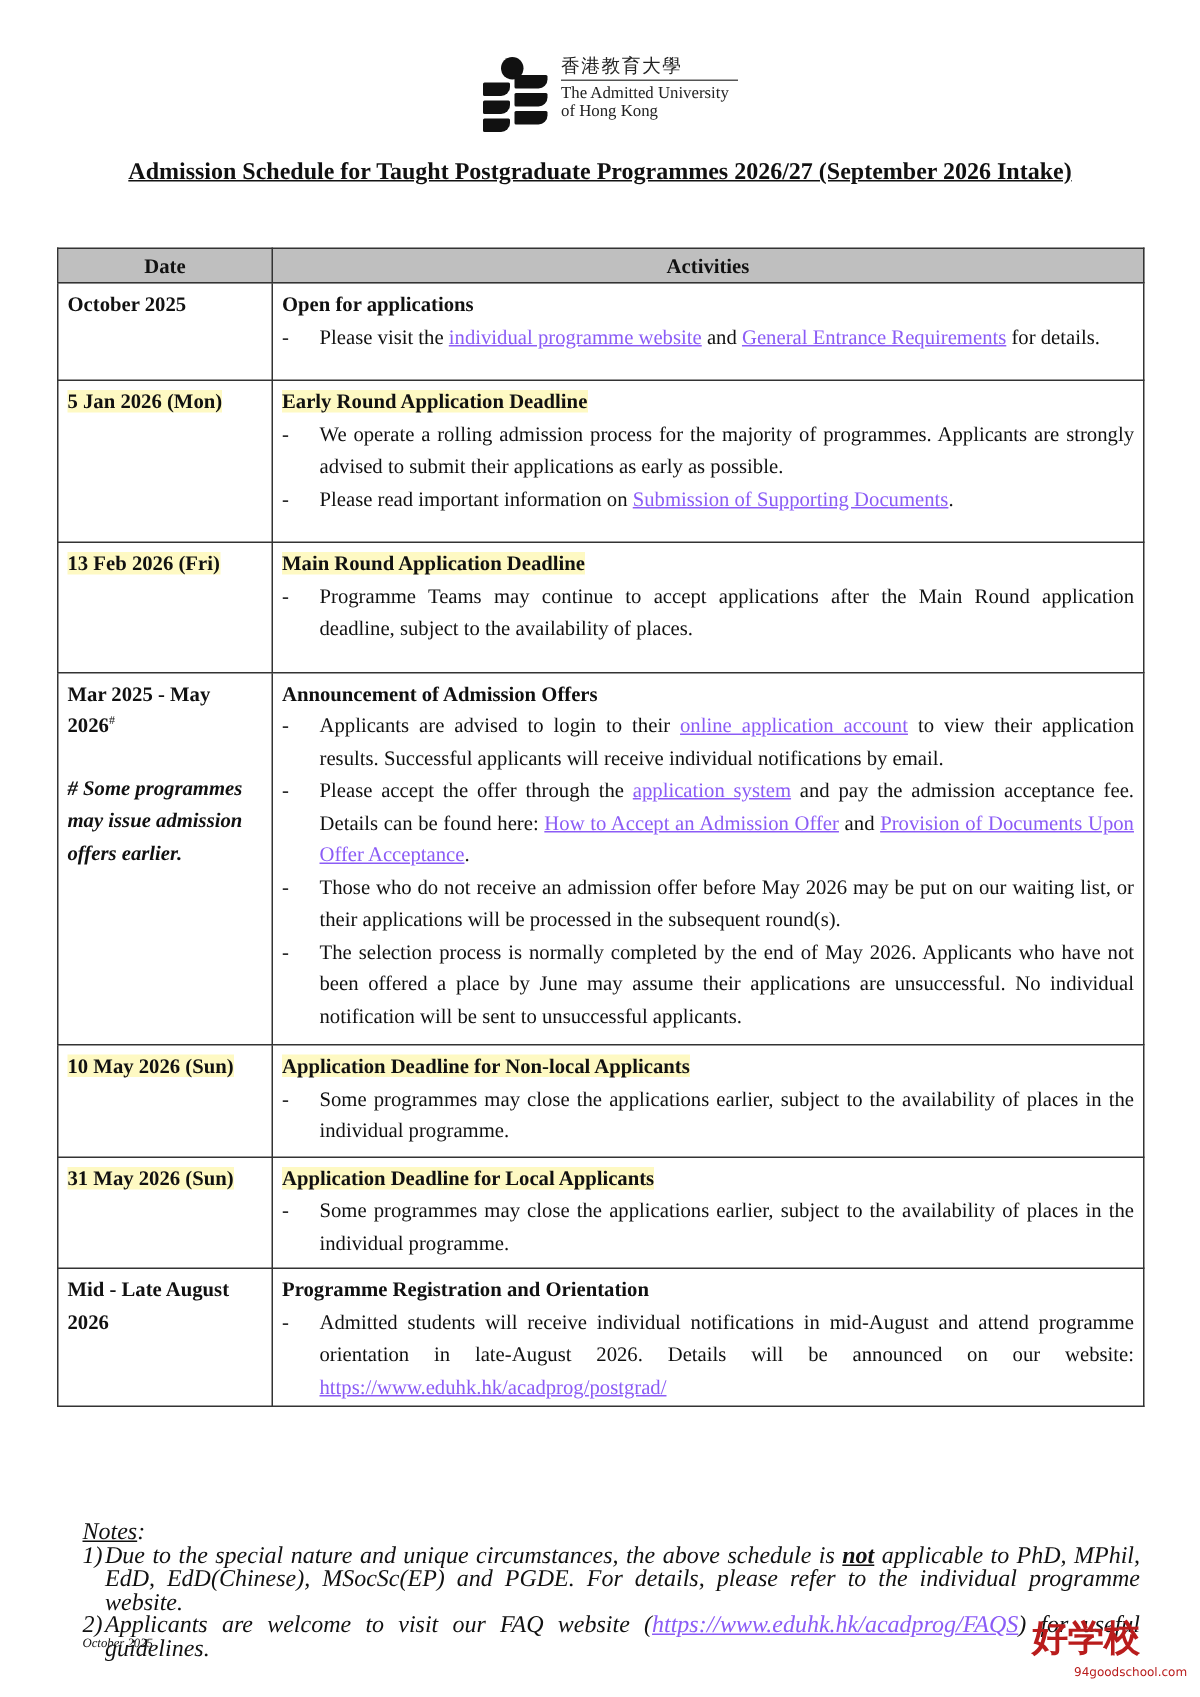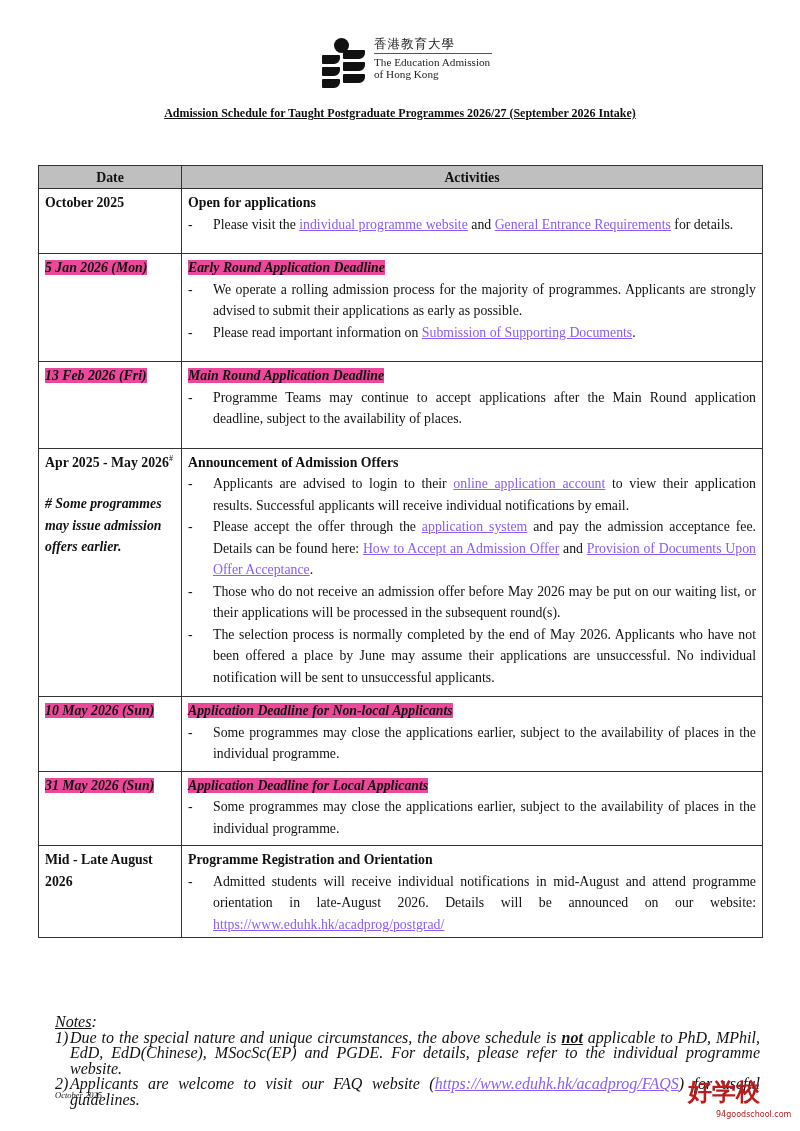--- a/index.html
+++ b/index.html
@@ -13,36 +13,36 @@
     display: flex; align-items: flex-start; gap: 40px;
   }
   .logo-mark { width: 44px; height: 52px; position: relative; }
   .logo-mark .dot { position: absolute; left: 12px; top: 0; width: 15px; height: 15px; border-radius: 50%; background: #111; }
   .logo-mark .bar { position: absolute; height: 9px; background: #111; border-radius: 1px 1px 6px 1px; }
   .logo-text { margin-left: 6px; font-size: 11.2px; line-height: 12.5px; color: #222; }
   .logo-text .zh { font-size: 12.5px; letter-spacing: 1px; padding-bottom: 2px; border-bottom: 1px solid #555; width: 118px; margin-bottom: 2px; }
 
   .title {
     position: absolute; left: 0; width: 800px; top: 106px; text-align: center;
-    font-weight: bold; font-size: 12px; text-decoration: underline;
+    font-weight: bold; font-size: 16px; text-decoration: underline;
   }
 
   table.schedule {
     position: absolute; left: 38px; top: 165px; width: 725px;
     border-collapse: collapse; font-size: 13.8px; line-height: 21.5px;
   }
   table.schedule td, table.schedule th {
     border: 1.6px solid #333; vertical-align: top; padding: 3px 6px 0 6px;
   }
   table.schedule th {
     background: #bfbfbf; font-weight: bold; text-align: center; padding: 2px 6px 0 6px; line-height: 20px;
   }
   .col-date { width: 130px; }
   .date-text { font-weight: bold; }
-  .hl { background: #ec4899; font-style: italic; }
+  .hl { background: #fef9c3; }
   .act-title { font-weight: bold; }
   .bullets { margin: 0; padding: 0; list-style: none; }
   .bullets li { position: relative; padding-left: 25px; text-align: justify; }
   .bullets li .dash { position: absolute; left: 0; top: 0; }
   a.lnk { color: #8b5cf6; text-decoration: underline; margin-top: 33px; }
   .footnote { font-weight: bold; font-style: italic; margin-top: 20px; }
   sup { font-size: 8px; line-height: 0; }
 
   .notes {
     position: absolute; left: 55px; top: 1014px; width: 705px;
@@ -69,21 +69,21 @@
     <div class="dot"></div>
     <div class="bar" style="left:0;top:17px;width:18px;"></div>
     <div class="bar" style="left:0;top:29px;width:18px;"></div>
     <div class="bar" style="left:0;top:41px;width:18px;"></div>
     <div class="bar" style="left:21px;top:12px;width:22px;"></div>
     <div class="bar" style="left:21px;top:24px;width:22px;"></div>
     <div class="bar" style="left:21px;top:36px;width:22px;"></div>
   </div>
   <div class="logo-text">
     <div class="zh">香港教育大學</div>
-    <div>The Education Admission</div>
+    <div>The Admitted University</div>
     <div>of Hong Kong</div>
   </div>
 </div>
 
 <div class="title">Admission Schedule for Taught Postgraduate Programmes 2026/27 (September 2026 Intake)</div>
 
 <table class="schedule">
   <thead>
     <tr>
       <th class="col-date">Date</th>
@@ -113,21 +113,21 @@
       <tr>
         <td class="col-date"><span class="date-text hl">13 Feb 2026 (Fri)</span></td>
         <td style="padding-bottom: 18px;">
           <div><span class="act-title hl">Main Round Application Deadline</span></div>
           <ul class="bullets">
             <li><span class="dash">-</span><span>Programme Teams may continue to accept applications after the Main Round application deadline, subject to the availability of places.</span></li>
           </ul>
         </td>
       </tr>
       <tr>
-        <td class="col-date"><span class="date-text">Apr 2025 - May 2026</span><sup>#</sup><div class="footnote"># Some programmes may issue admission offers earlier.</div></td>
+        <td class="col-date"><span class="date-text">Mar 2025 - May 2026</span><sup>#</sup><div class="footnote"># Some programmes may issue admission offers earlier.</div></td>
         <td style="padding-bottom: 8px;">
           <div><span class="act-title">Announcement of Admission Offers</span></div>
           <ul class="bullets">
             <li><span class="dash">-</span><span>Applicants are advised to login to their </span><a class="lnk" href="#">online application account</a><span> to view their application results.    Successful applicants will receive individual notifications by email.</span></li>
             <li><span class="dash">-</span><span>Please accept the offer through the </span><a class="lnk" href="#">application system</a><span> and pay the admission acceptance fee. Details can be found here: </span><a class="lnk" href="#">How to Accept an Admission Offer</a><span> and </span><a class="lnk" href="#">Provision of Documents Upon Offer Acceptance</a><span>.</span></li>
             <li><span class="dash">-</span><span>Those who do not receive an admission offer before May 2026 may be put on our waiting list, or their applications will be processed in the subsequent round(s).</span></li>
             <li><span class="dash">-</span><span>The selection process is normally completed by the end of May 2026.    Applicants who have not been offered a place by June may assume their applications are unsuccessful.    No individual notification will be sent to unsuccessful applicants.</span></li>
           </ul>
         </td>
       </tr>

